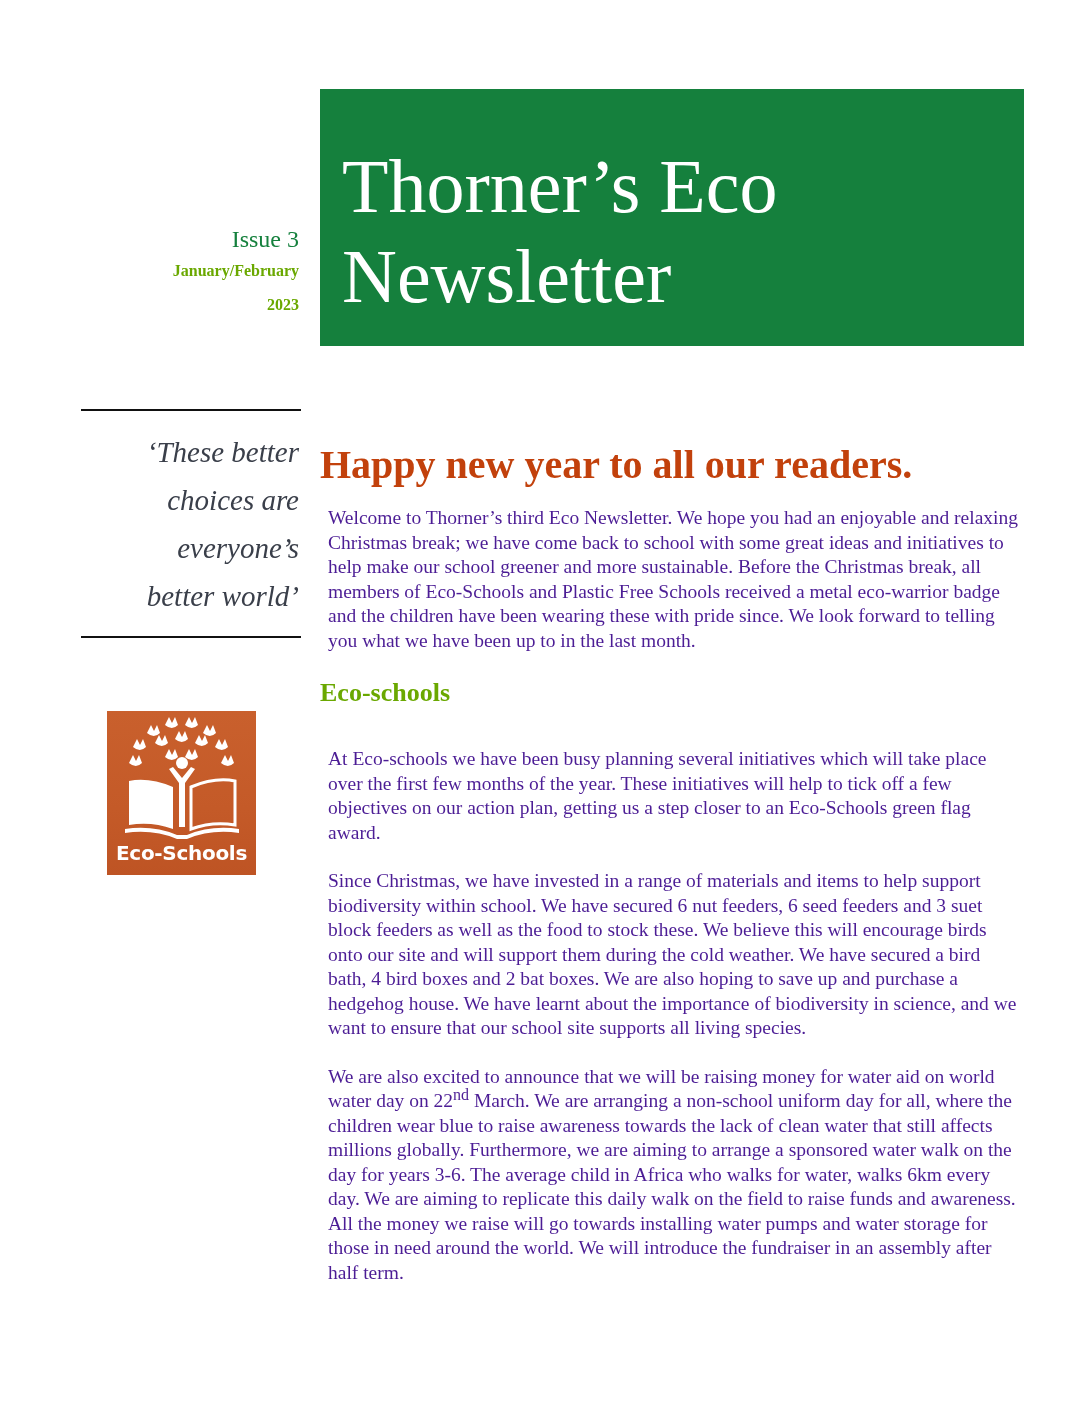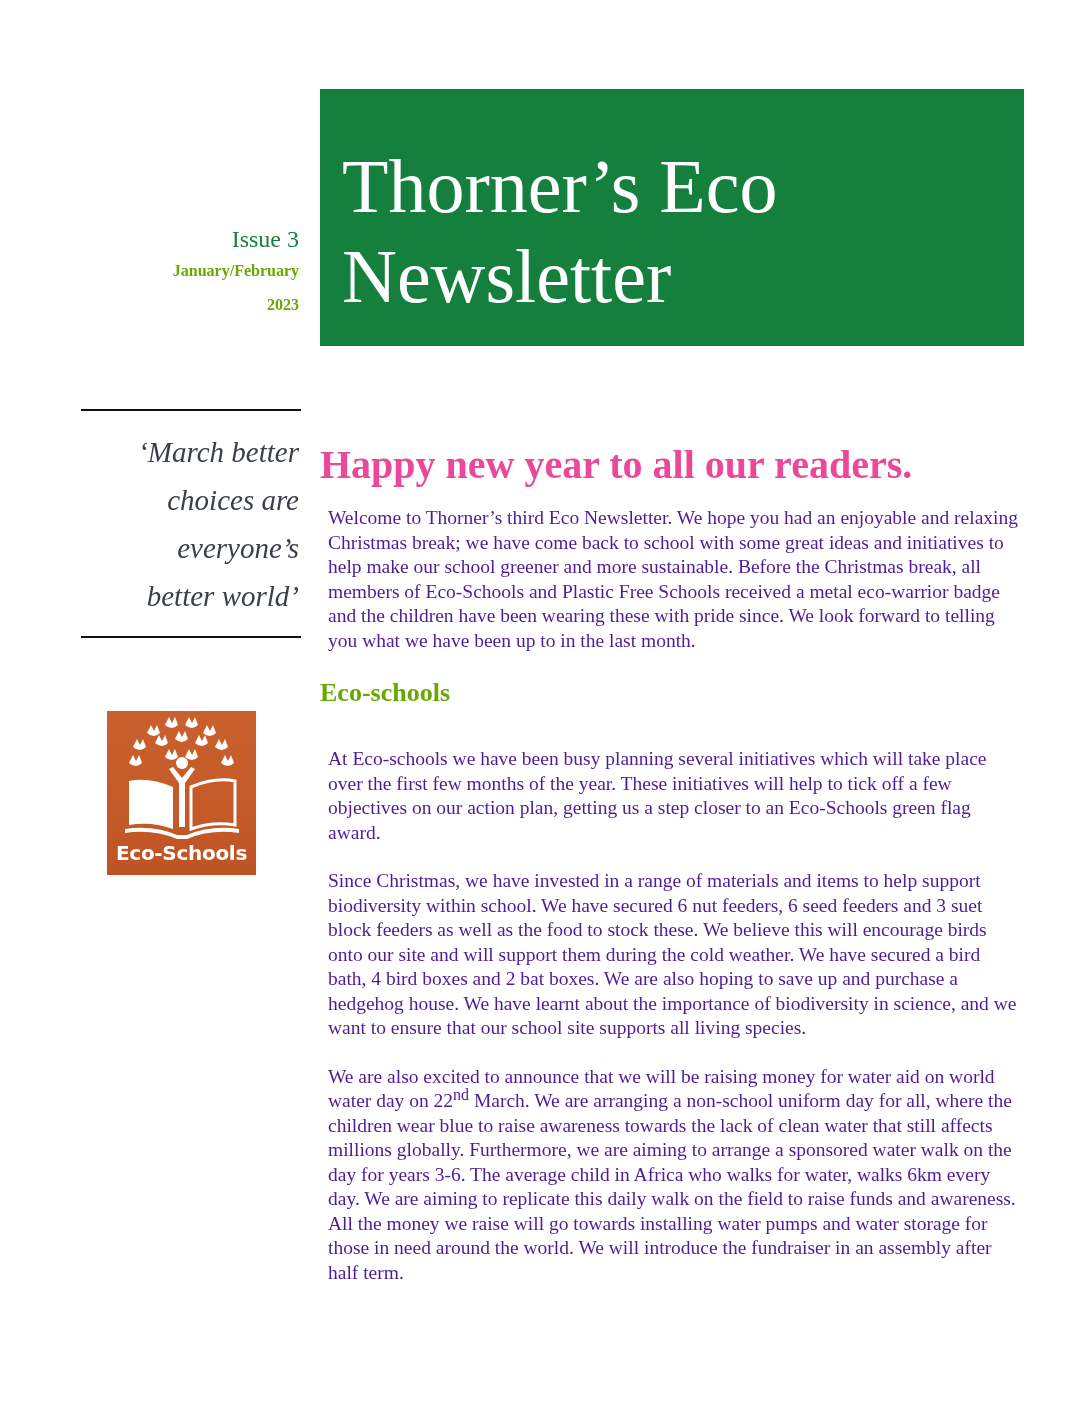--- a/index.html
+++ b/index.html
@@ -26,21 +26,21 @@
   .quote span { display: block; }
 
   .logo { position: absolute; left: 107px; top: 711px; width: 149px; height: 164px;
           background: linear-gradient(180deg, #c9602d 0%, #c45a28 60%, #be5424 100%); }
   .logo svg { position: absolute; left: 0; top: 0; }
   .logo-label { position: absolute; left: 0; right: 0; bottom: 10px; text-align: center;
                 color: #fff; font-family: "DejaVu Sans", "Liberation Sans", sans-serif;
                 font-weight: bold; font-size: 20px; letter-spacing: -0.3px; }
 
   .main { position: absolute; left: 320px; top: 440px; width: 706px; }
-  .headline { margin: 0; color: #ec4899; font-weight: bold; font-size: 40px; line-height: 50px; }
+  .headline { margin: 0; color: #c2410c; font-weight: bold; font-size: 40px; line-height: 50px; }
   .para { margin: 8px; font-size: 19.5px; line-height: 24.5px; color: #4c1d95; }
   .para.intro { margin-top: 16px; }
   .subhead { margin: 24px 0 0 0; color: #6aa800; font-weight: bold; font-size: 26px; line-height: 32px; }
   .para.s1 { margin-top: 38px; }
   .para.gap { margin-top: 24px; }
   sup { font-size: 16px; line-height: 0; }
 </style>
 </head>
 <body>
 
@@ -52,21 +52,21 @@
 </div>
 
 <div class="issue-block">
   <div class="issue-num">Issue 3</div>
   <div class="issue-date">January/February</div>
   <div class="issue-date">2023</div>
 </div>
 
 <div class="rule top"></div>
 <div class="quote">
-  <span>‘March better</span>
+  <span>‘These better</span>
   <span>choices are</span>
   <span>everyone’s</span>
   <span>better world’</span>
 </div>
 <div class="rule bottom"></div>
 
 <div class="logo">
   <svg width="149" height="130" viewBox="0 0 149 130">
     <g fill="#ffffff">
 

